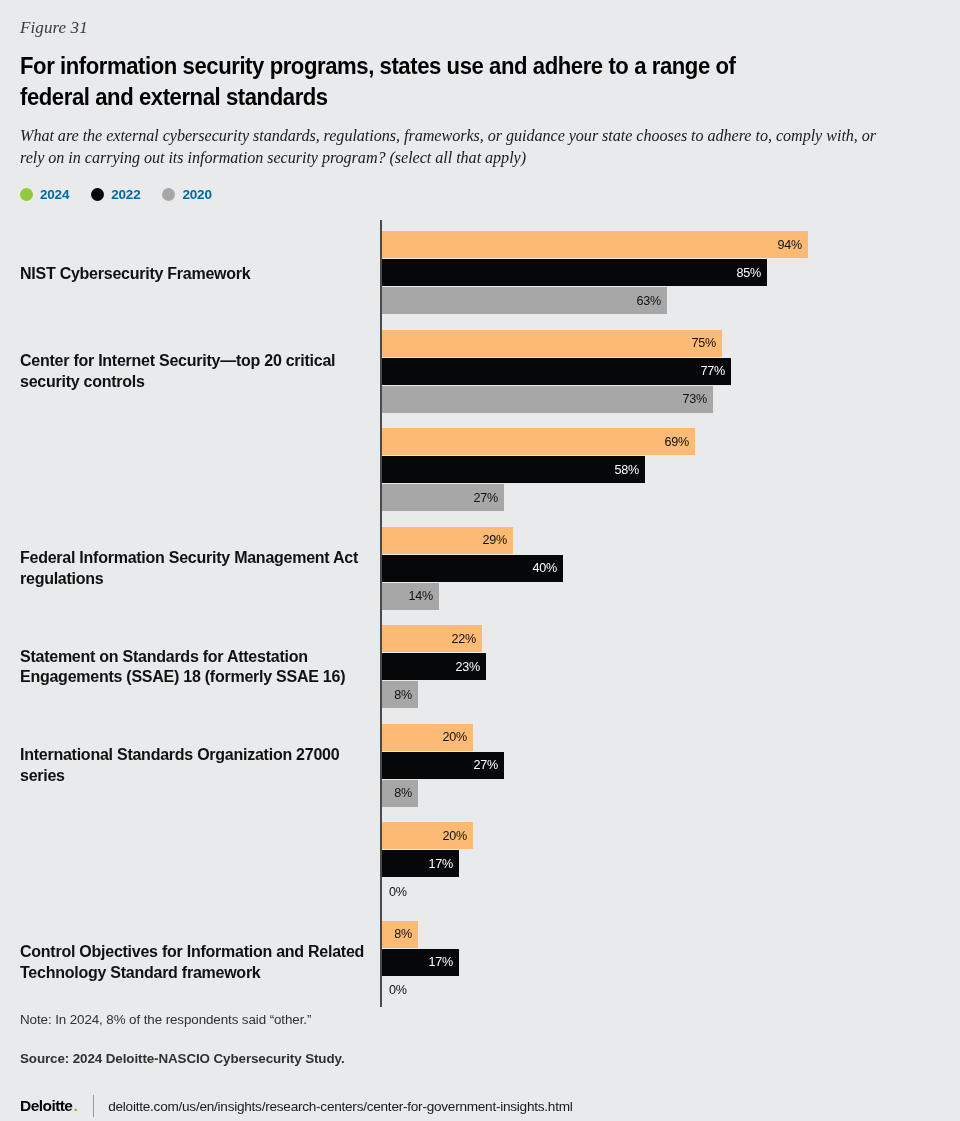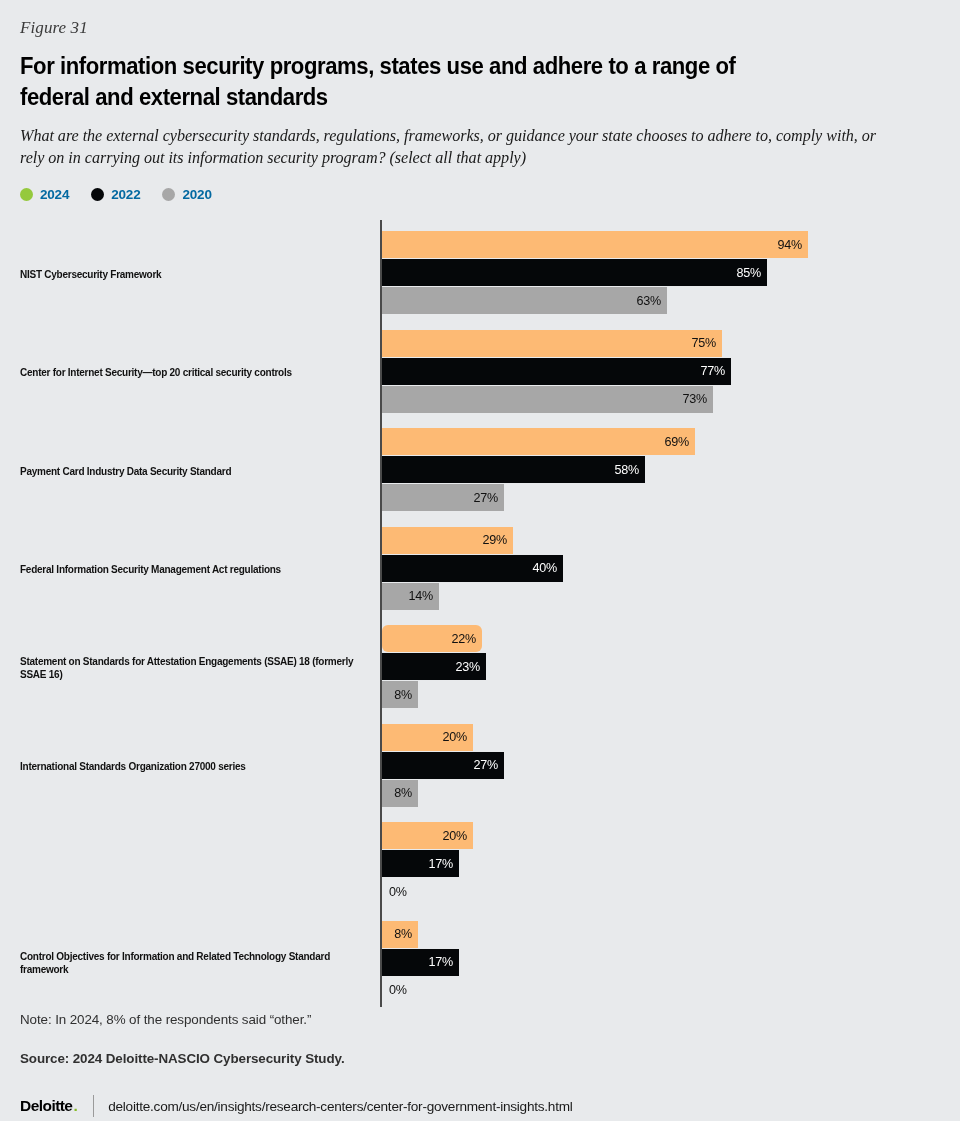--- a/index.html
+++ b/index.html
@@ -103,21 +103,21 @@
   }
   .group {
     position: absolute;
     left: 0;
     width: 920px;
   }
   .group-label {
     position: absolute;
     left: 0;
     width: 345px;
-    font-size: 10px;
+    font-size: 16px;
     font-weight: bold;
     line-height: 1.30;
     color: #111;
     letter-spacing: -0.25px;
     top: 50%;
     transform: translateY(-50%);
   }
   .bars {
     position: absolute;
     left: 362px;
@@ -269,21 +269,20 @@
               </div>
             </div>
             <div class="bar-row">
               <div class="bar s2020" style="width: 331px;">
                 <span class="bar-value">73%</span>
               </div>
             </div>
           </div>
         </div>
         <div class="group" style="top: 208px; height: 85px;">
-          <div class="group-label">Payment Card Industry Data Security Standard</div>
           <div class="bars">
             <div class="bar-row">
               <div class="bar s2024" style="width: 313px;">
                 <span class="bar-value">69%</span>
               </div>
             </div>
             <div class="bar-row">
               <div class="bar s2022" style="width: 263px;">
                 <span class="bar-value">58%</span>
               </div>
@@ -312,21 +311,21 @@
               <div class="bar s2020" style="width: 57px;">
                 <span class="bar-value">14%</span>
               </div>
             </div>
           </div>
         </div>
         <div class="group" style="top: 405px; height: 85px;">
           <div class="group-label">Statement on Standards for Attestation Engagements (SSAE) 18 (formerly SSAE 16)</div>
           <div class="bars">
             <div class="bar-row">
-              <div class="bar s2024" style="width: 100px; border-radius: 6px;">
+              <div class="bar s2024" style="width: 100px;">
                 <span class="bar-value">22%</span>
               </div>
             </div>
             <div class="bar-row">
               <div class="bar s2022" style="width: 104px;">
                 <span class="bar-value">23%</span>
               </div>
             </div>
             <div class="bar-row">
               <div class="bar s2020" style="width: 36px;">

